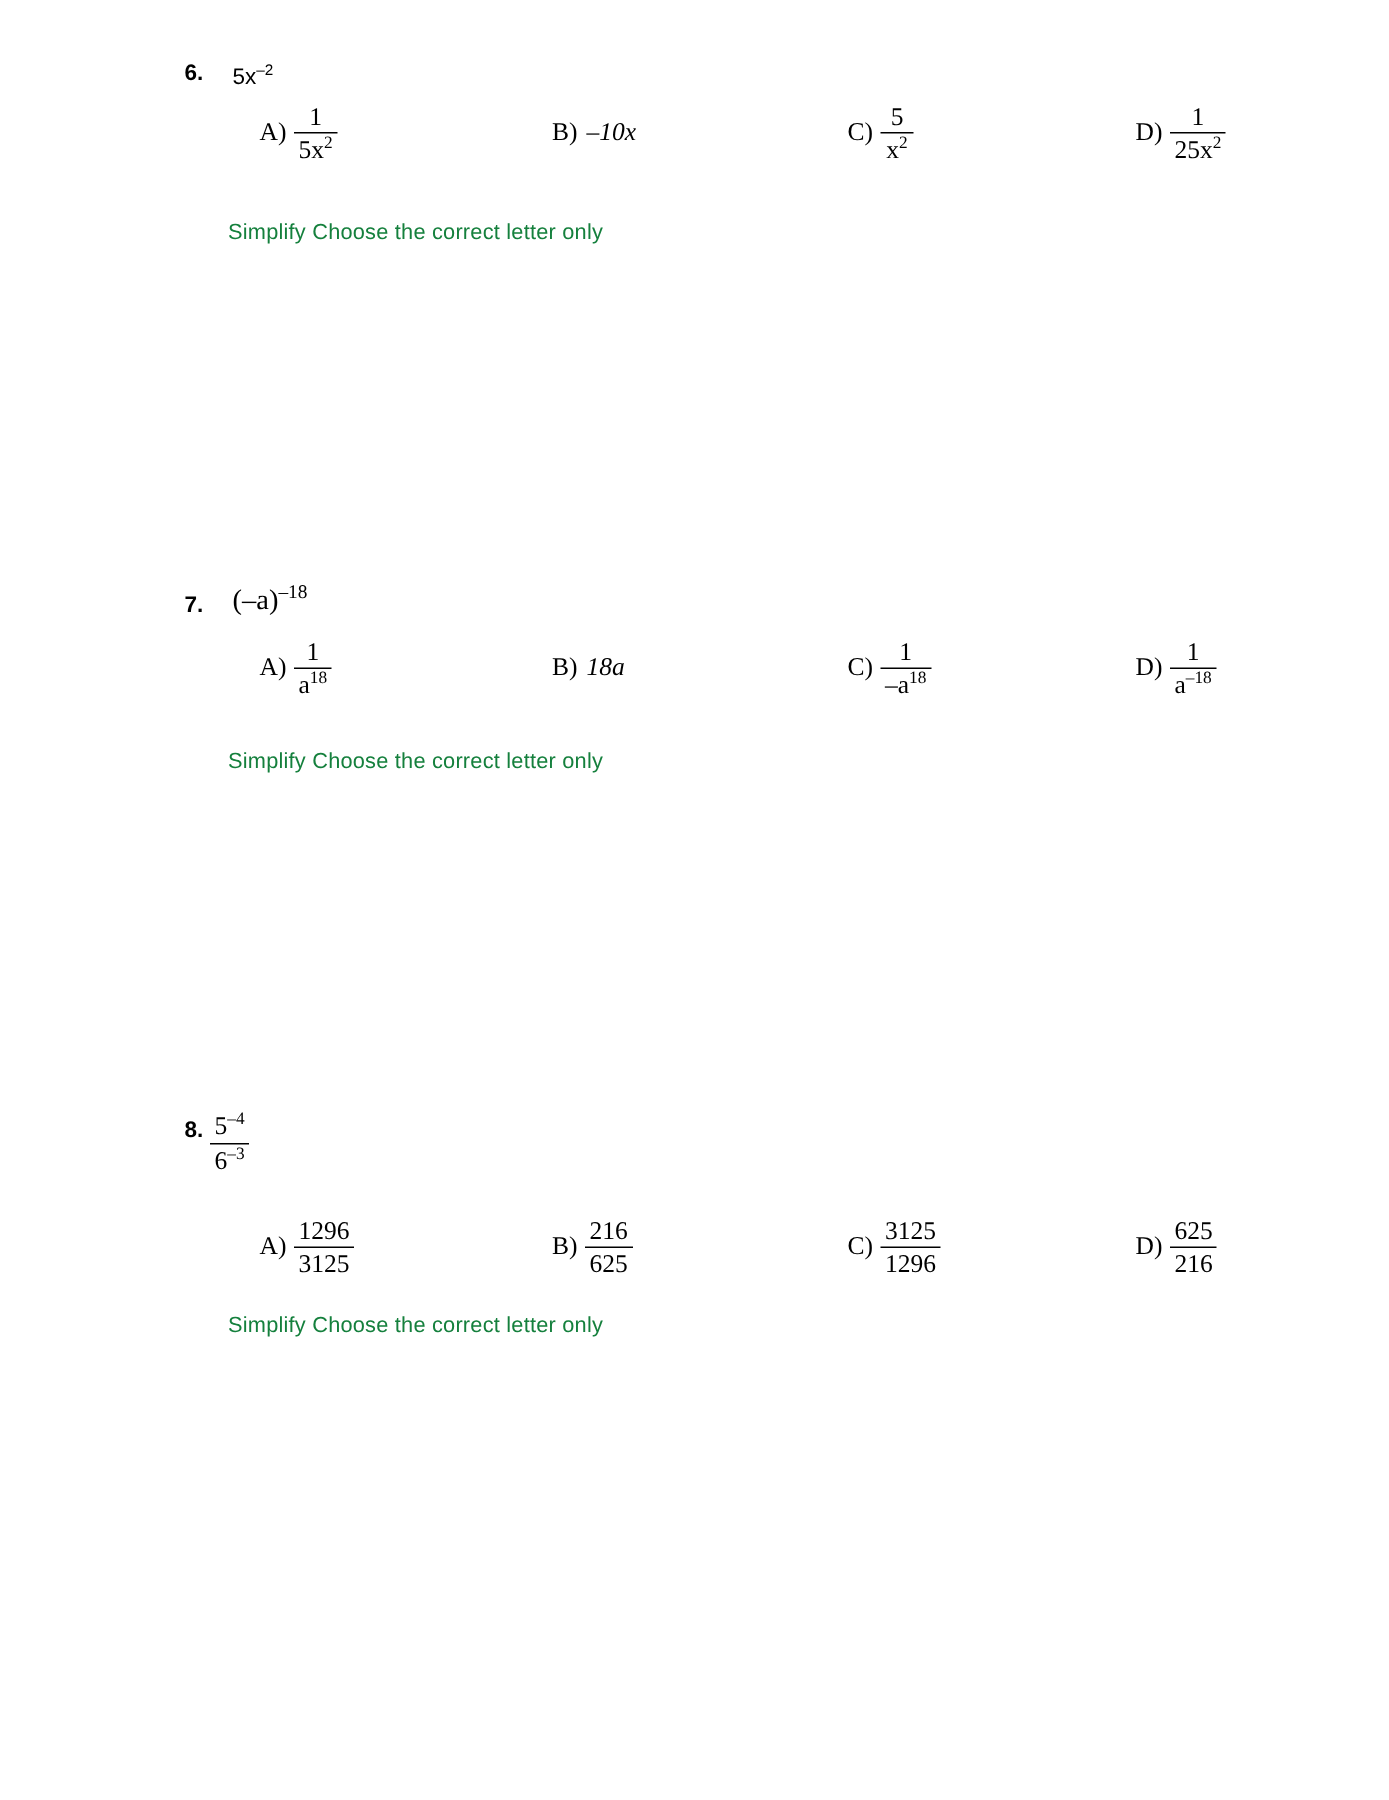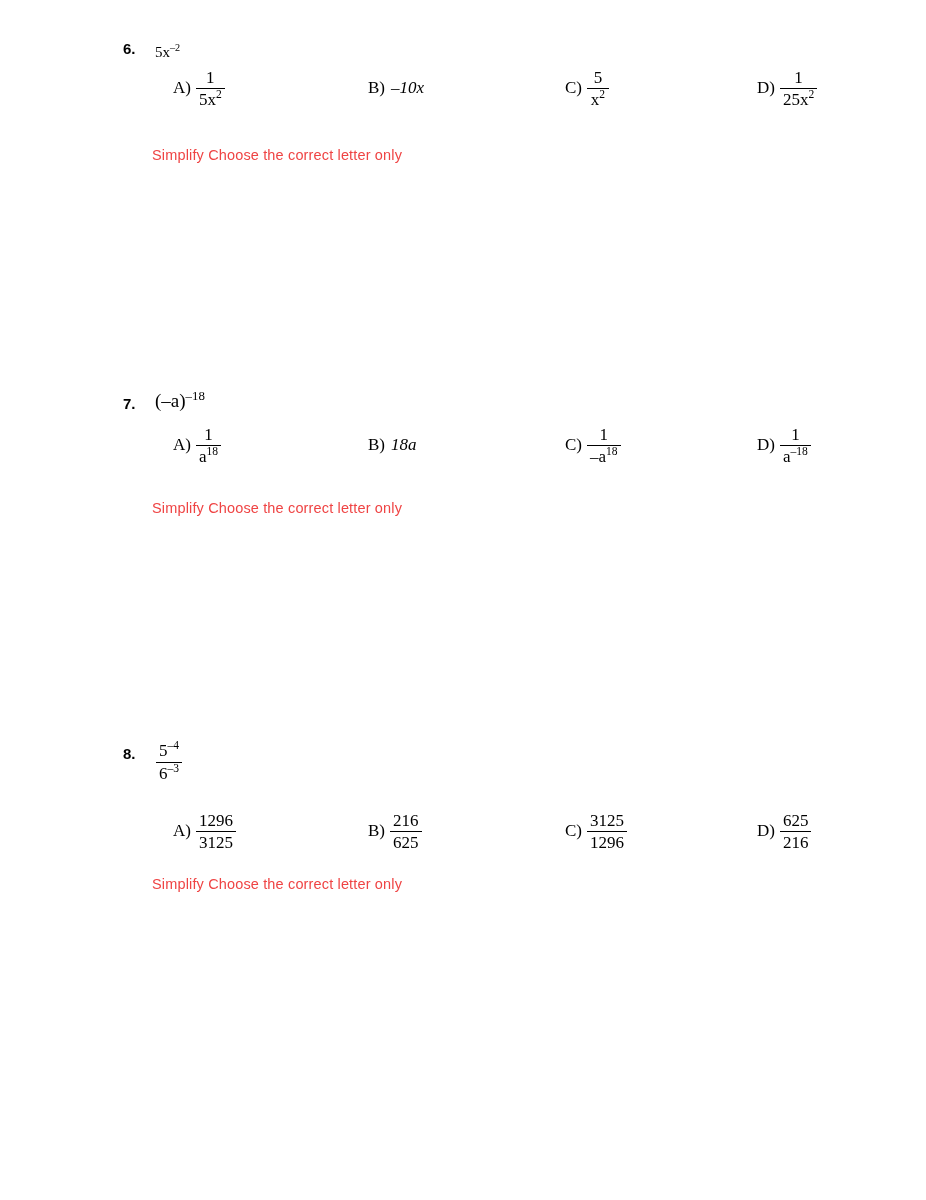--- a/index.html
+++ b/index.html
@@ -46,21 +46,21 @@
 
   .stem {
     position: absolute;
     left: 155px;
     top: 0px;
     font-size: 19px;
     line-height: 20px;
     white-space: nowrap;
   }
   .stem.sans {
-    font-family: Liberation Serif, serif;
+    font-family: Liberation Sans, sans-serif;
     font-size: 15px;
     top: 6px;
   }
 
   
   .choices {
     position: absolute;
     left: 0;
     width: 926px;
     height: 56px;
@@ -117,41 +117,41 @@
     width: 100%;
     min-width: 22px;
     height: 1px;
     background: #000;
     margin: 1px 0;
   }
 
   
   .stemfrac {
     position: absolute;
-    left: 155px;
+    left: 139px;
     top: 0px;
   }
   .stemfrac .frac .num,
   .stemfrac .frac .den { font-size: 17px; line-height: 20px; }
 
   sup {
     font-size: 0.68em;
     vertical-align: super;
     line-height: 0;
   }
 
   
   .instruction {
     position: absolute;
     left: 152px;
     font-family: "Liberation Sans", "DejaVu Sans", sans-serif;
     font-size: 14.5px;
     line-height: 18px;
     letter-spacing: 0.15px;
-    color: #ef4444;
+    color: #15803d;
     white-space: nowrap;
   }
   #q6 .instruction { top: 110px; }
   #q7 .instruction { top: 108px; }
   #q8 .instruction { top: 134px; }
 </style>
 </head>
 <body>
 
 <div class="page">

